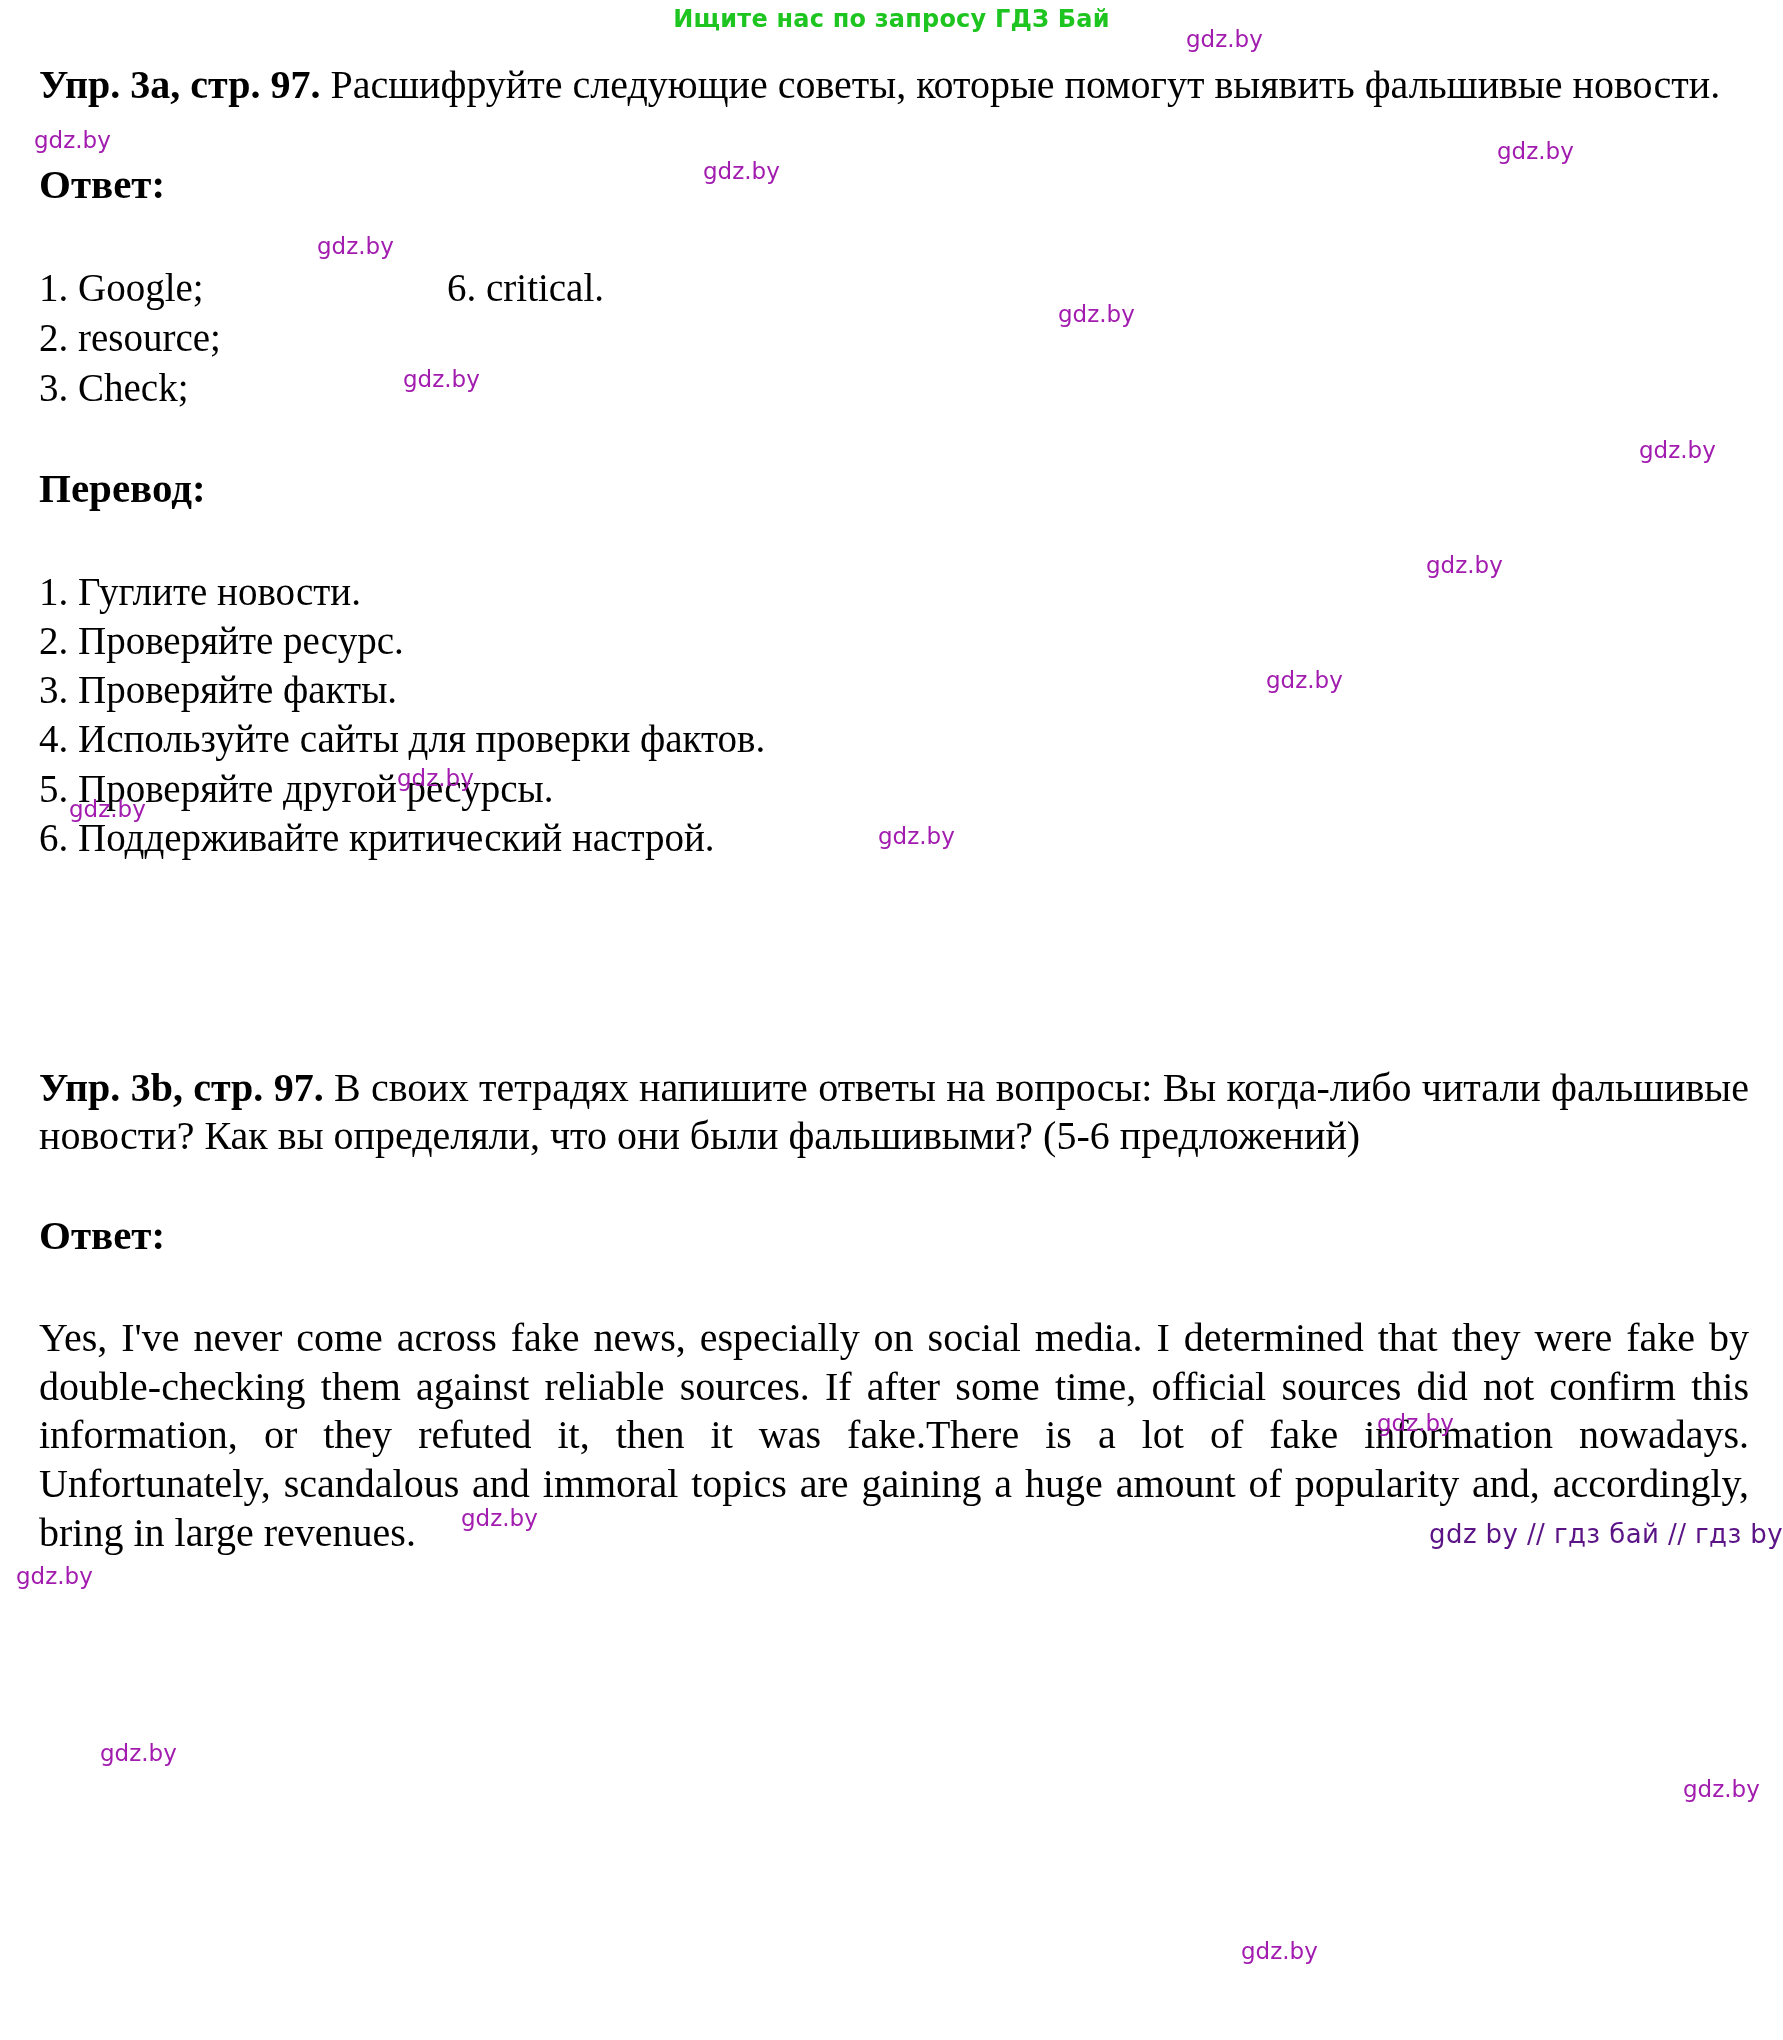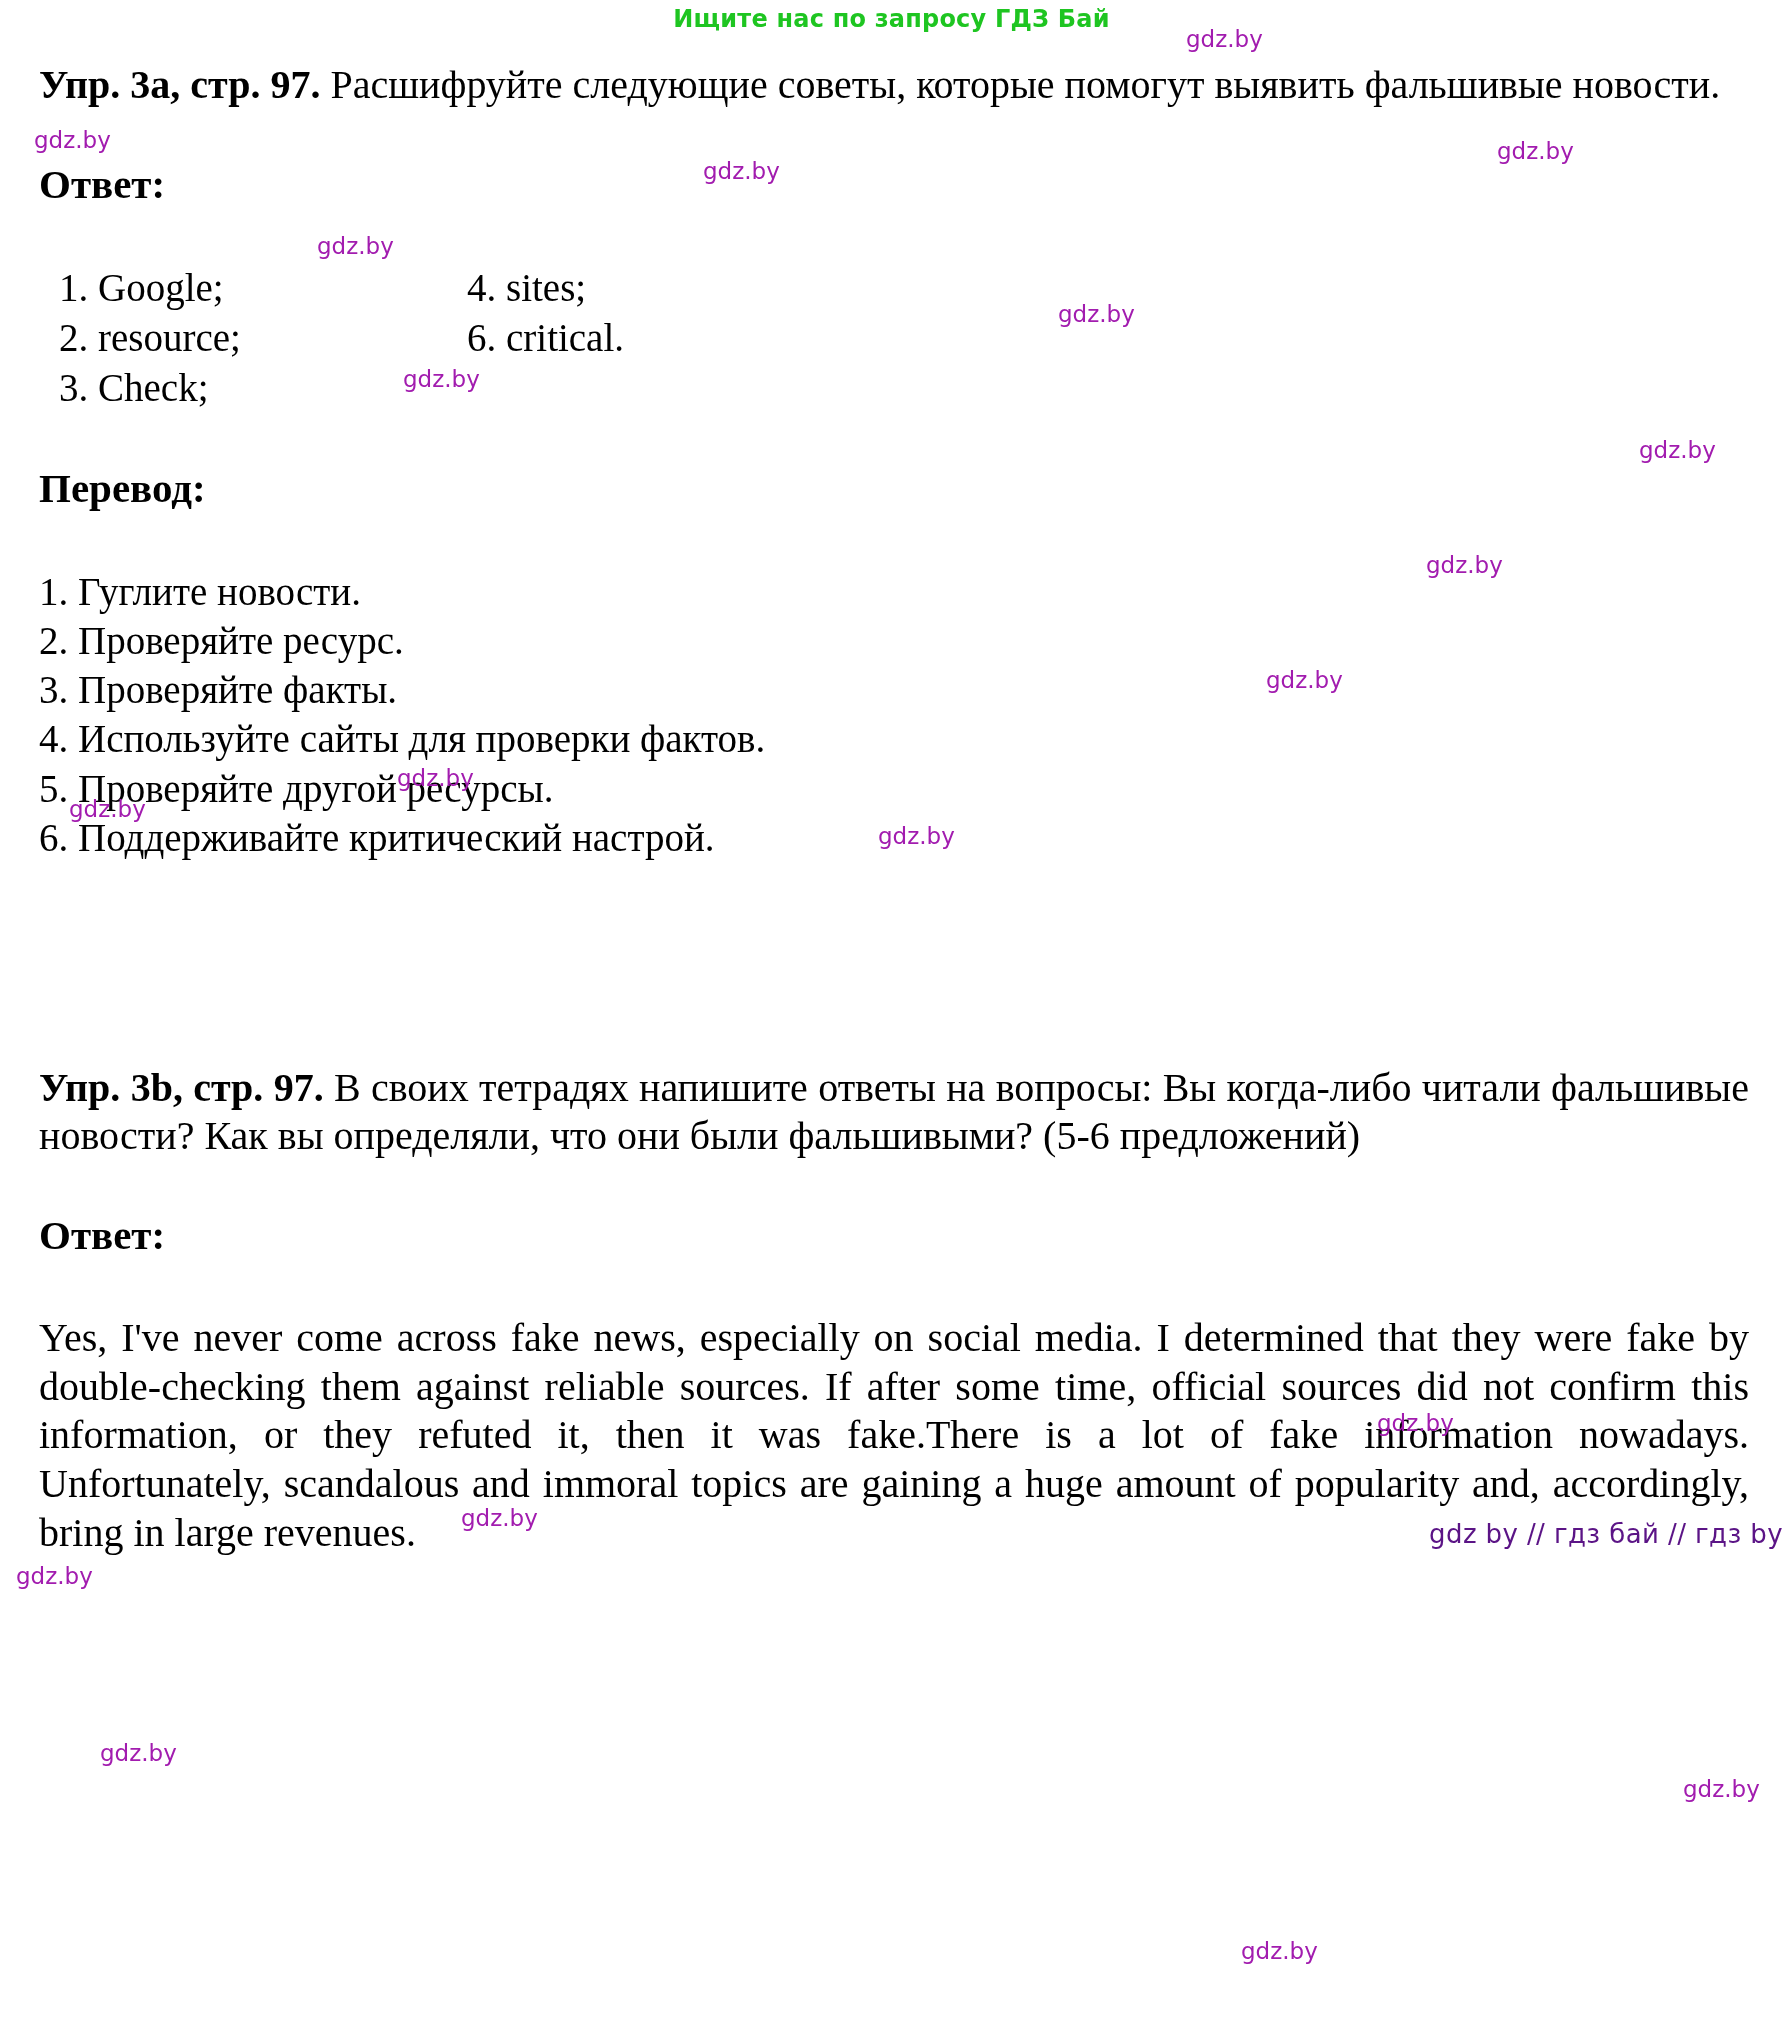--- a/index.html
+++ b/index.html
@@ -75,21 +75,21 @@
   .answer-cols {
     display: flex;
     padding-top: 55px;
   }
   .answer-cols .col {
     font-size: 39px;
     line-height: 1.28;
   }
   .answer-cols .col-1 { width: 408px; }
   .answer-cols .col-2 { width: 532px; }
-  .answer-cols .ans-item { white-space: nowrap; margin-left: 20px; }
+  .answer-cols .ans-item { white-space: nowrap; }
 
   .trans-list {
     padding-top: 55px;
     font-size: 39px;
     line-height: 1.26;
   }
   .trans-list .t-item { white-space: nowrap; }
 
   .block-gap-a { height: 174px; }
 
@@ -149,21 +149,20 @@
 
     <div class="section-head">Ответ:</div>
 
     <div class="answer-cols">
       <div class="col col-1">
         <div class="ans-item">1. Google;</div>
         <div class="ans-item">2. resource;</div>
         <div class="ans-item">3. Check;</div>
       </div>
       <div class="col col-2">
-        <div class="ans-item">4. sites;</div>
         <div class="ans-item">6. critical.</div>
       </div>
     </div>
 
     <div class="section-head">Перевод:</div>
 
     <div class="trans-list">
       <div class="t-item">1. Гуглите новости.</div>
       <div class="t-item">2. Проверяйте ресурс.</div>
       <div class="t-item">3. Проверяйте факты.</div>

